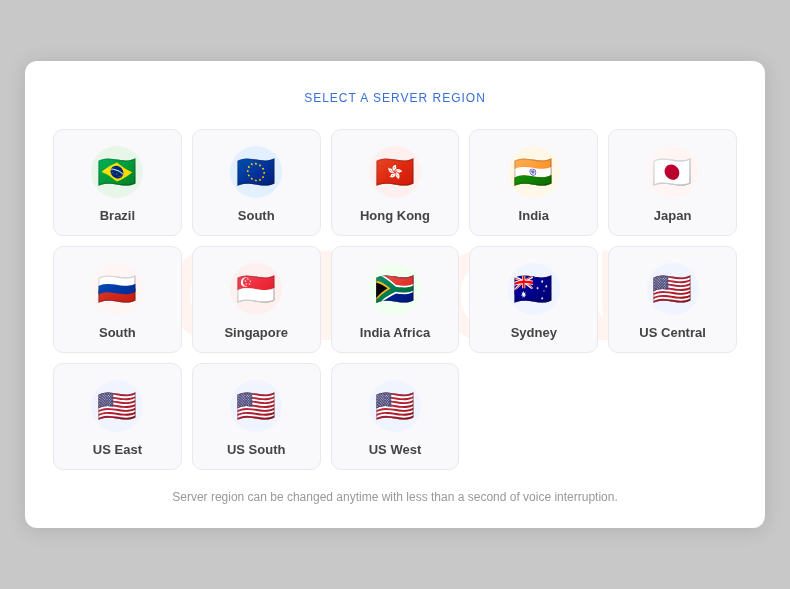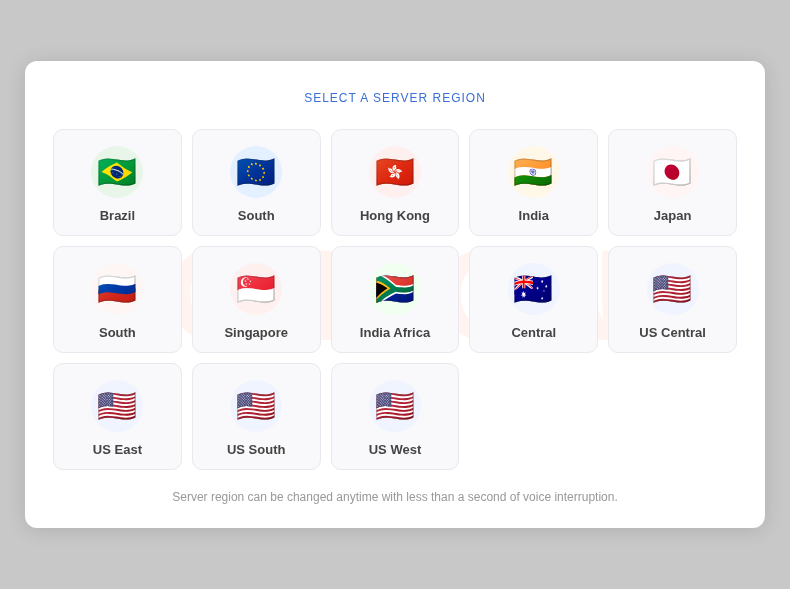--- a/index.html
+++ b/index.html
@@ -137,21 +137,21 @@
       <div class="region-card">
         <div class="flag" style="background: rgb(255, 240, 240);">🇸🇬</div>
         <div class="region-label">Singapore</div>
       </div>
       <div class="region-card">
         <div class="flag" style="background: rgb(240, 255, 240);">🇿🇦</div>
         <div class="region-label">India Africa</div>
       </div>
       <div class="region-card">
         <div class="flag" style="background: rgb(240, 244, 255);">🇦🇺</div>
-        <div class="region-label">Central</div>
+        <div class="region-label">Sydney</div>
       </div>
       <div class="region-card">
         <div class="flag" style="background: rgb(240, 244, 255);">🇺🇸</div>
         <div class="region-label">US Central</div>
       </div>
     </div>
   <div class="grid-row3" id="row3">
       <div class="region-card">
         <div class="flag" style="background: rgb(240, 244, 255);">🇺🇸</div>
         <div class="region-label">US East</div>

